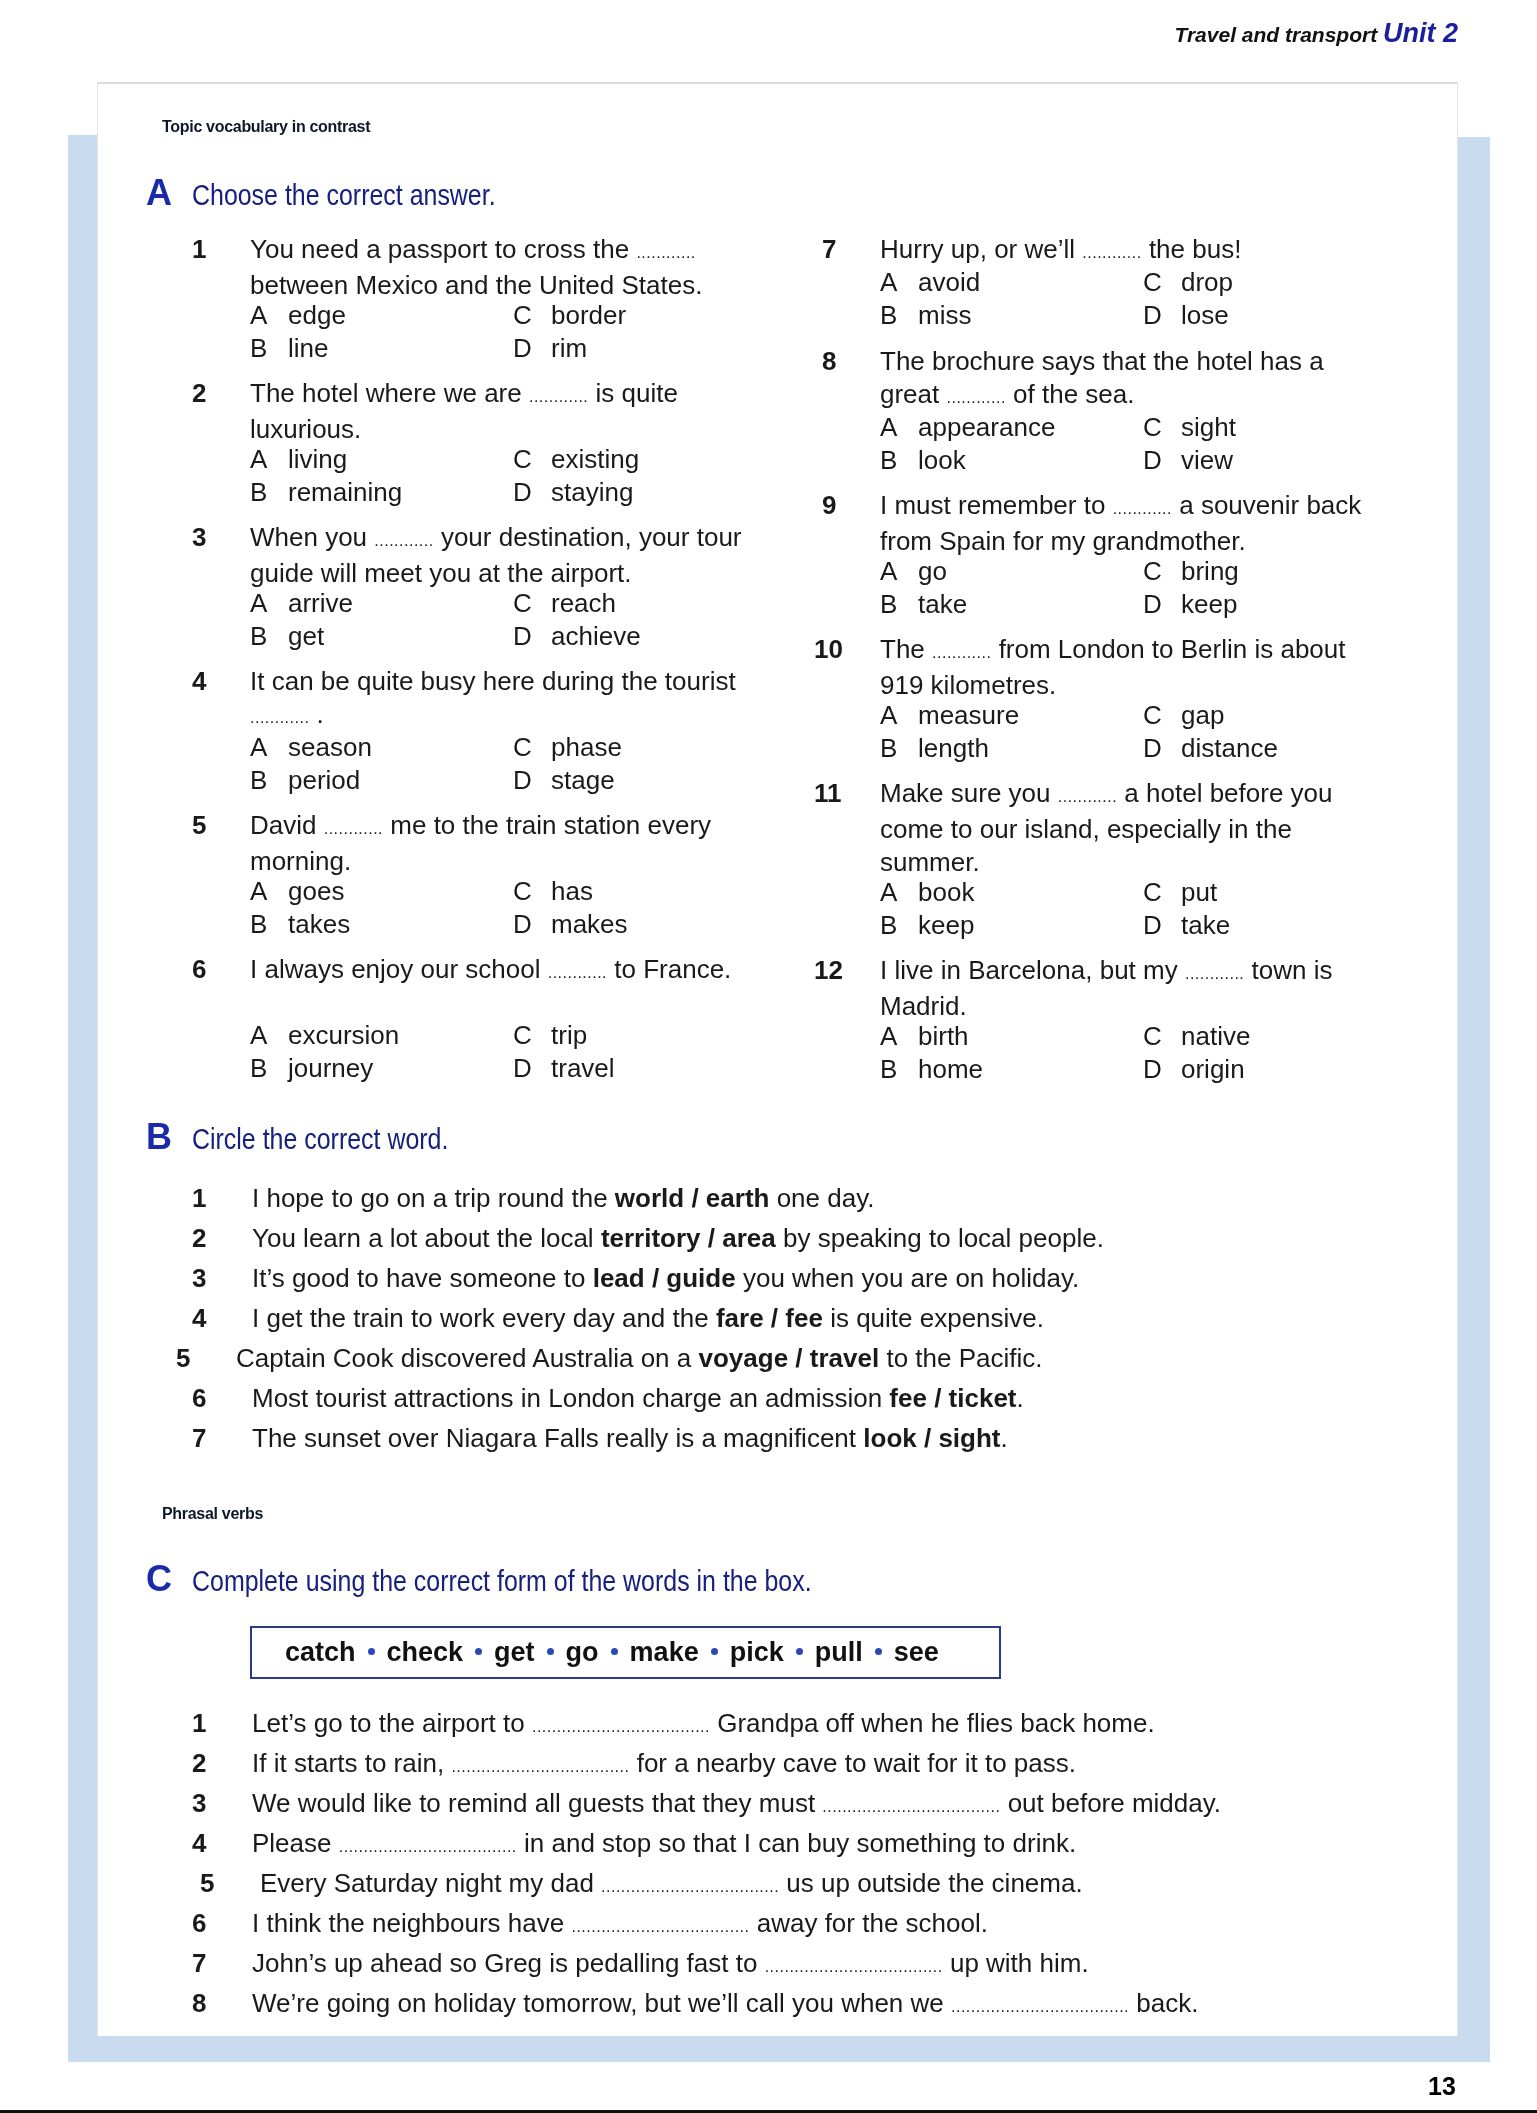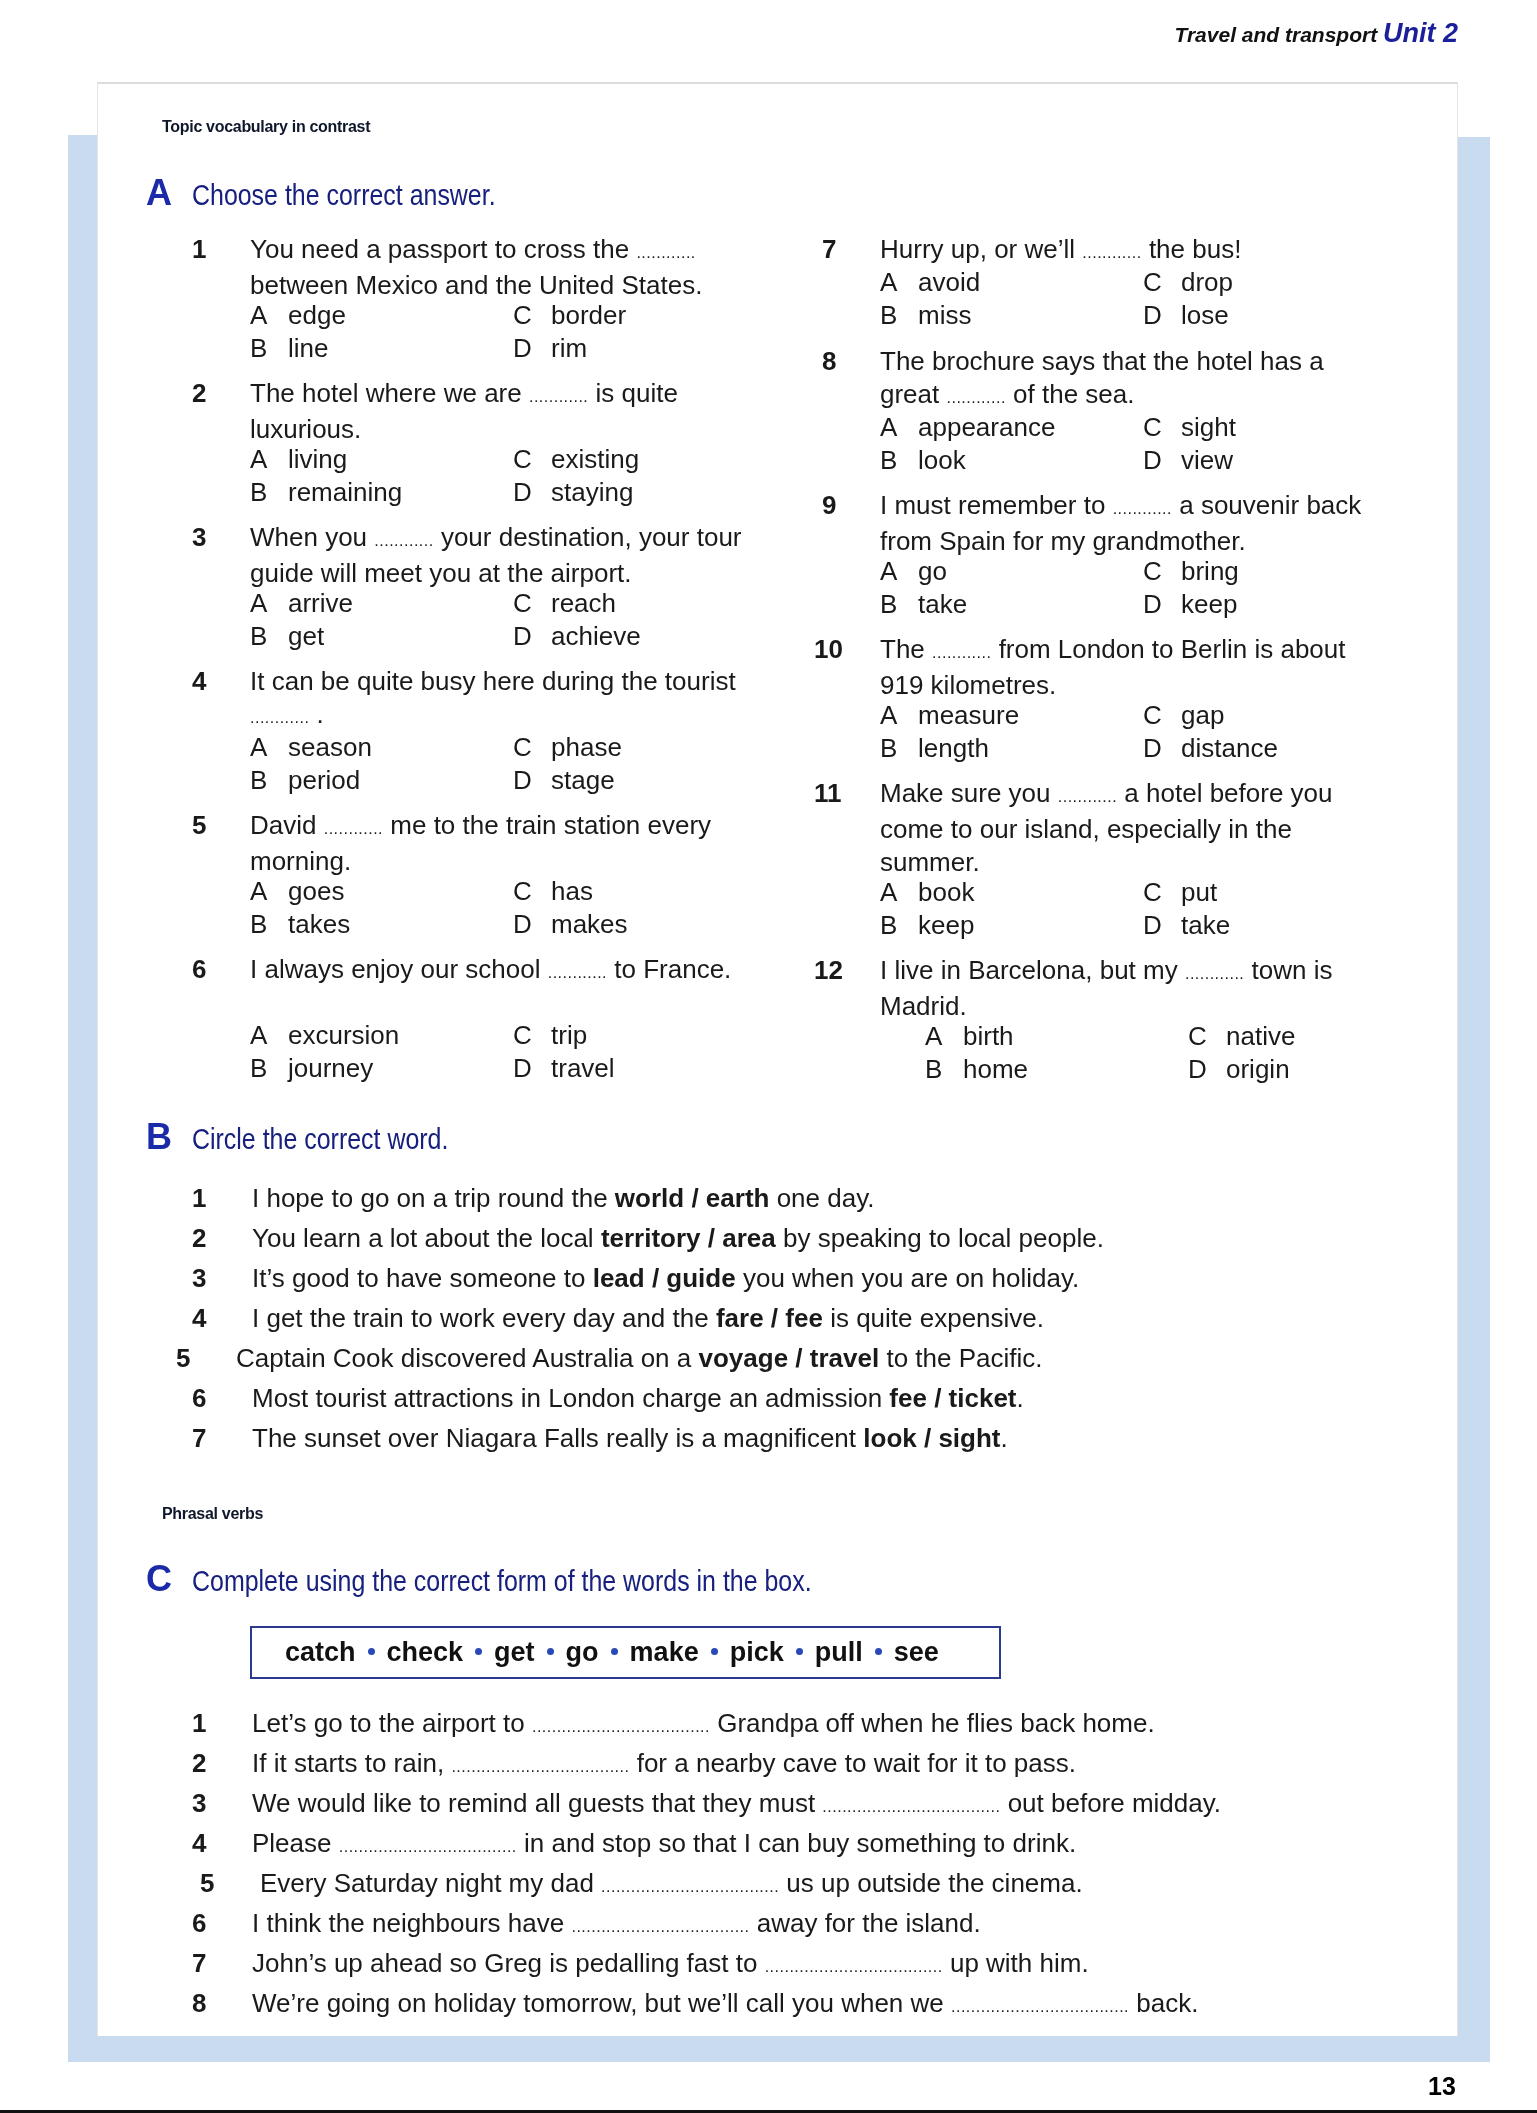--- a/index.html
+++ b/index.html
@@ -167,21 +167,21 @@
       <div class="opts" style="left: 66px; top: 99px;">
         <div class="opt"><span class="ol">A</span><span>book</span></div>
         <div class="opt"><span class="ol">C</span><span>put</span></div>
         <div class="opt"><span class="ol">B</span><span>keep</span></div>
         <div class="opt"><span class="ol">D</span><span>take</span></div>
       </div>
     </div>
     <div class="q" style="left: 814px; top: 954px;">
       <span class="num">12</span>
       <div class="stem" style="left: 66px; width: 490px;"><span>I live in Barcelona, but my</span> <span class="blank">............</span> <span>town is Madrid.</span></div>
-      <div class="opts" style="left: 66px; top: 66px; margin-left: 45px;">
+      <div class="opts" style="left: 66px; top: 66px;">
         <div class="opt"><span class="ol">A</span><span>birth</span></div>
         <div class="opt"><span class="ol">C</span><span>native</span></div>
         <div class="opt"><span class="ol">B</span><span>home</span></div>
         <div class="opt"><span class="ol">D</span><span>origin</span></div>
       </div>
     </div>
   </div>
 
 <div class="abs ex-head" style="left:146px; top:1116px;">
   <span class="ex-letter">B</span>
@@ -221,18 +221,18 @@
     <span class="dot"></span>
     <span>see</span>
   </div>
 
 <div id="ex-c">
     <div class="line-item" style="left: 192px; top: 1707px;"><span class="num">1</span><span>Let’s go to the airport to</span> <span class="blank">....................................</span> <span>Grandpa off when he flies back home.</span></div>
     <div class="line-item" style="left: 192px; top: 1747px;"><span class="num">2</span><span>If it starts to rain,</span> <span class="blank">....................................</span> <span>for a nearby cave to wait for it to pass.</span></div>
     <div class="line-item" style="left: 192px; top: 1787px;"><span class="num">3</span><span>We would like to remind all guests that they must</span> <span class="blank">....................................</span> <span>out before midday.</span></div>
     <div class="line-item" style="left: 192px; top: 1827px;"><span class="num">4</span><span>Please</span> <span class="blank">....................................</span> <span>in and stop so that I can buy something to drink.</span></div>
     <div class="line-item" style="left: 200px; top: 1867px;"><span class="num">5</span><span>Every Saturday night my dad</span> <span class="blank">....................................</span> <span>us up outside the cinema.</span></div>
-    <div class="line-item" style="left: 192px; top: 1907px;"><span class="num">6</span><span>I think the neighbours have</span> <span class="blank">....................................</span> <span>away for the island.</span></div>
+    <div class="line-item" style="left: 192px; top: 1907px;"><span class="num">6</span><span>I think the neighbours have</span> <span class="blank">....................................</span> <span>away for the school.</span></div>
     <div class="line-item" style="left: 192px; top: 1947px;"><span class="num">7</span><span>John’s up ahead so Greg is pedalling fast to</span> <span class="blank">....................................</span> <span>up with him.</span></div>
     <div class="line-item" style="left: 192px; top: 1987px;"><span class="num">8</span><span>We’re going on holiday tomorrow, but we’ll call you when we</span> <span class="blank">....................................</span> <span>back.</span></div>
   </div>
 
 <div class="abs page-number">13</div>
 
 </body></html>

